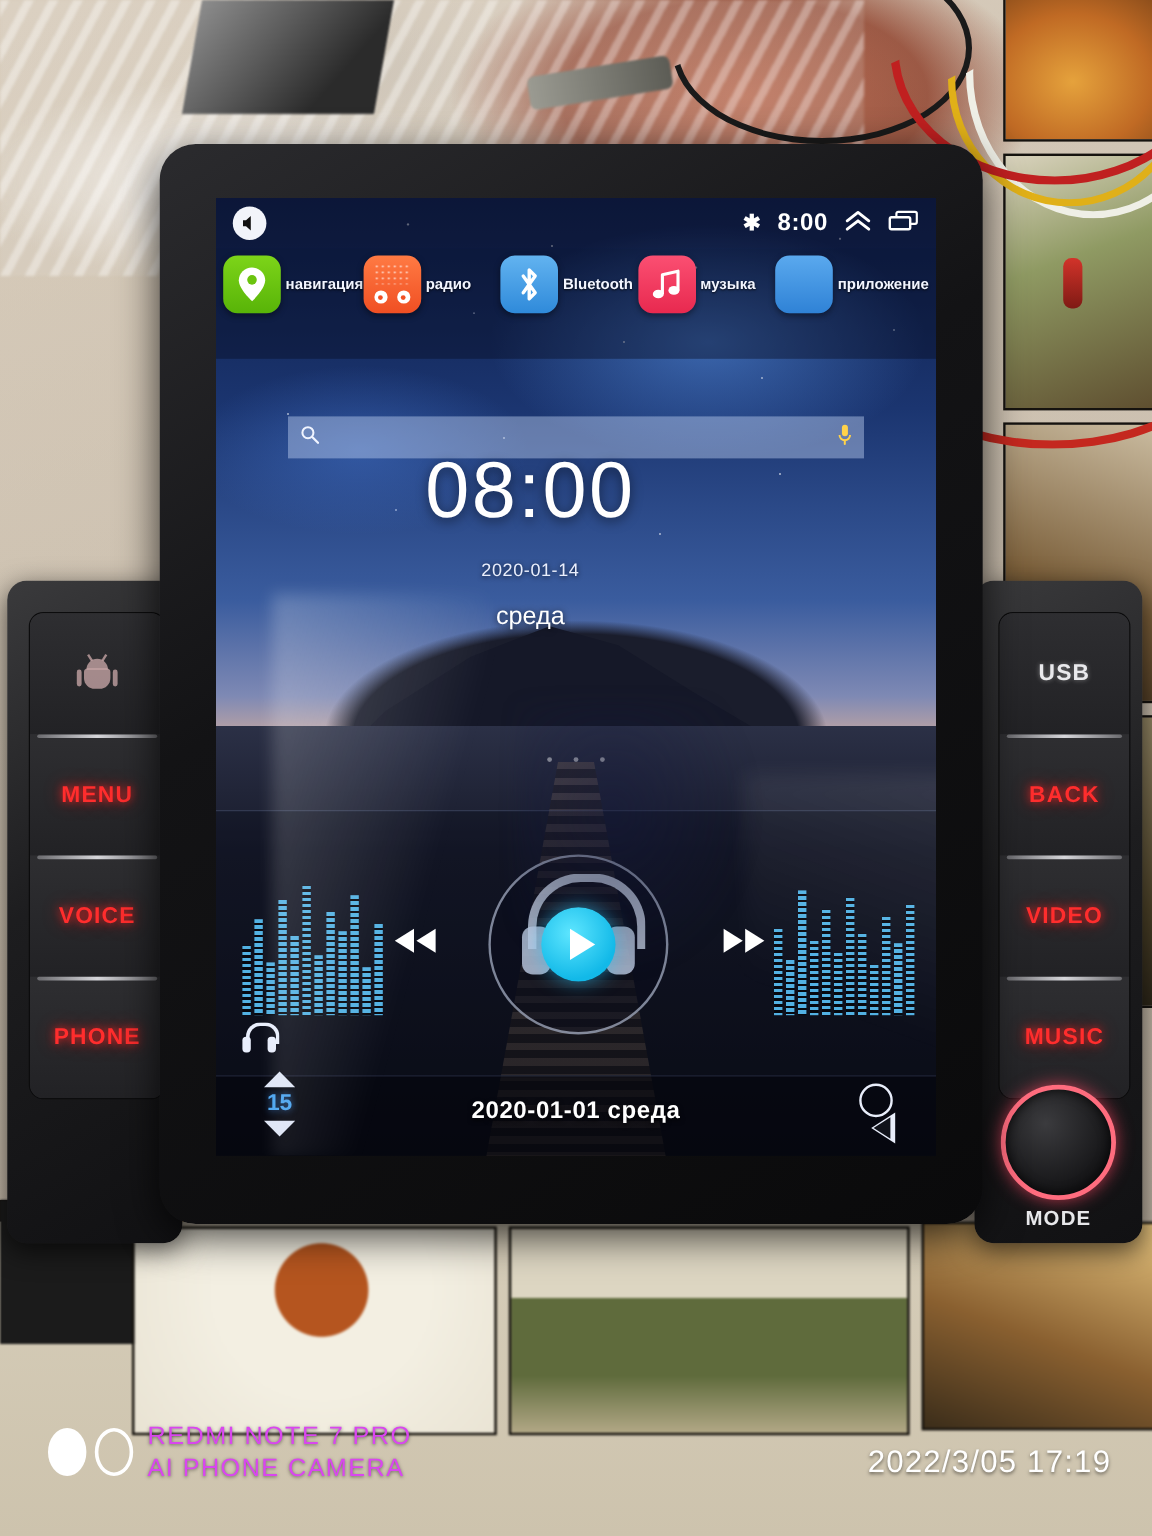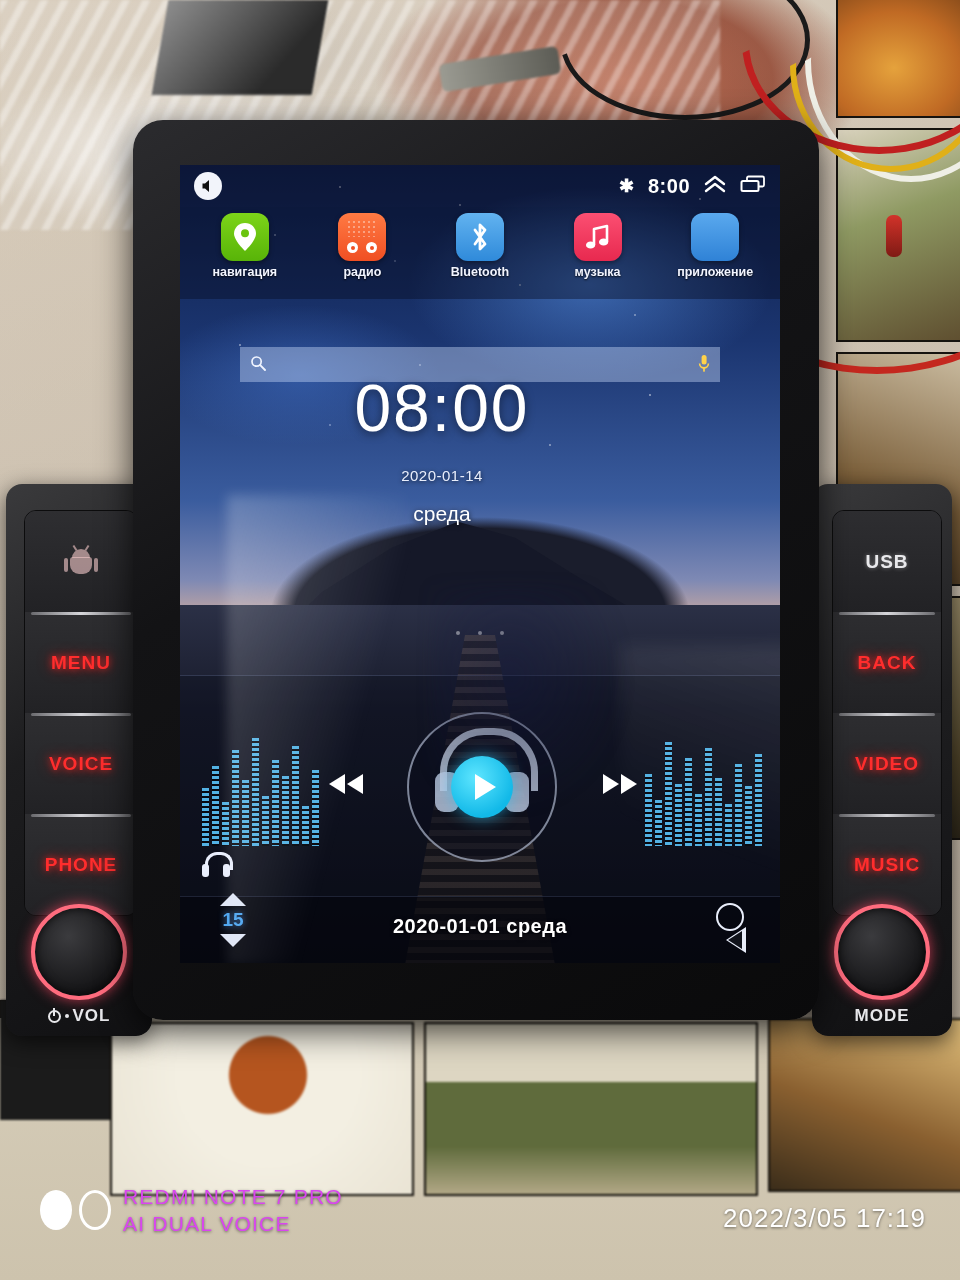--- a/index.html
+++ b/index.html
@@ -155,21 +155,21 @@
     background:rgba(10,16,40,.45);display:flex;align-items:center;padding:0 14px;box-sizing:border-box;}
   .sb-mute{width:28px;height:28px;border-radius:50%;background:#f2f4fa;
     display:flex;align-items:center;justify-content:center;}
   .sb-right{margin-left:auto;display:flex;align-items:center;gap:14px;color:#fff;}
   .sb-time{font-size:20px;font-weight:700;letter-spacing:.5px;}
   .bt-glyph{font-size:18px;font-weight:700;line-height:1;}
 
   
   .approw{position:absolute;left:0;top:42px;width:600px;height:92px;
     background:rgba(6,12,34,.42);display:flex;align-items:flex-start;padding:6px 6px 0;box-sizing:border-box;}
-  .app{flex:1;display:flex;flex-direction:column;align-items:center;gap:4px;}
+  .app{flex:1;display:flex;flex-direction:row;align-items:center;gap:4px;}
   .app-ico{width:48px;height:48px;border-radius:12px;display:flex;align-items:center;justify-content:center;
     box-shadow:0 2px 5px rgba(0,0,0,.4);}
   .app-lbl{color:#f2f5ff;font-size:12.5px;font-weight:700;white-space:nowrap;
     text-shadow:0 1px 2px rgba(0,0,0,.85);}
   .ic-nav{background:linear-gradient(#7dd419,#58b408);}
   .ic-radio{background:linear-gradient(#ff7a43,#f04f23);position:relative;}
   .ic-radio .grille{position:absolute;left:9px;top:7px;width:30px;height:17px;
     background-image:radial-gradient(1.4px 1.4px at 2px 2px,rgba(255,255,255,.75),transparent);
     background-size:5px 5px;}
   .ic-radio .kn{position:absolute;top:29px;width:11px;height:11px;border-radius:50%;background:#fff;}
@@ -305,28 +305,20 @@
           <i class="arm l"></i>
             <i class="arm r"></i>
         </span>
       </div>
 
       <div class="hw-btn">MENU</div>
       <div class="hw-btn">VOICE</div>
       <div class="hw-btn">PHONE</div>
     </div>
 
-    <div class="knob-wrap">
-      <div class="knob"></div>
-      <div class="knob-label">
-        <span class="power-glyph"></span>
-        <span class="dot-sep"></span>
-        <span>VOL</span>
-      </div>
-    </div>
   </div>
 
   <div class="unit-right">
     <div class="btn-stack">
       <div class="hw-btn white">USB</div>
       <div class="hw-btn">BACK</div>
       <div class="hw-btn">VIDEO</div>
       <div class="hw-btn">MUSIC</div>
     </div>
     <div class="knob-wrap">
@@ -531,18 +523,18 @@
     </div>
   </div>
 
   <div class="watermark">
     <div class="wm-lenses">
       <span class="f"></span>
         <span class="o"></span>
     </div>
     <div class="wm-text">
       <div>REDMI NOTE 7 PRO</div>
-      <div>AI DUAL VOICE</div>
+      <div>AI PHONE CAMERA</div>
     </div>
   </div>
   <div class="wm-date">2022/3/05 17:19</div>
 
 </div>
 
 </body></html>

